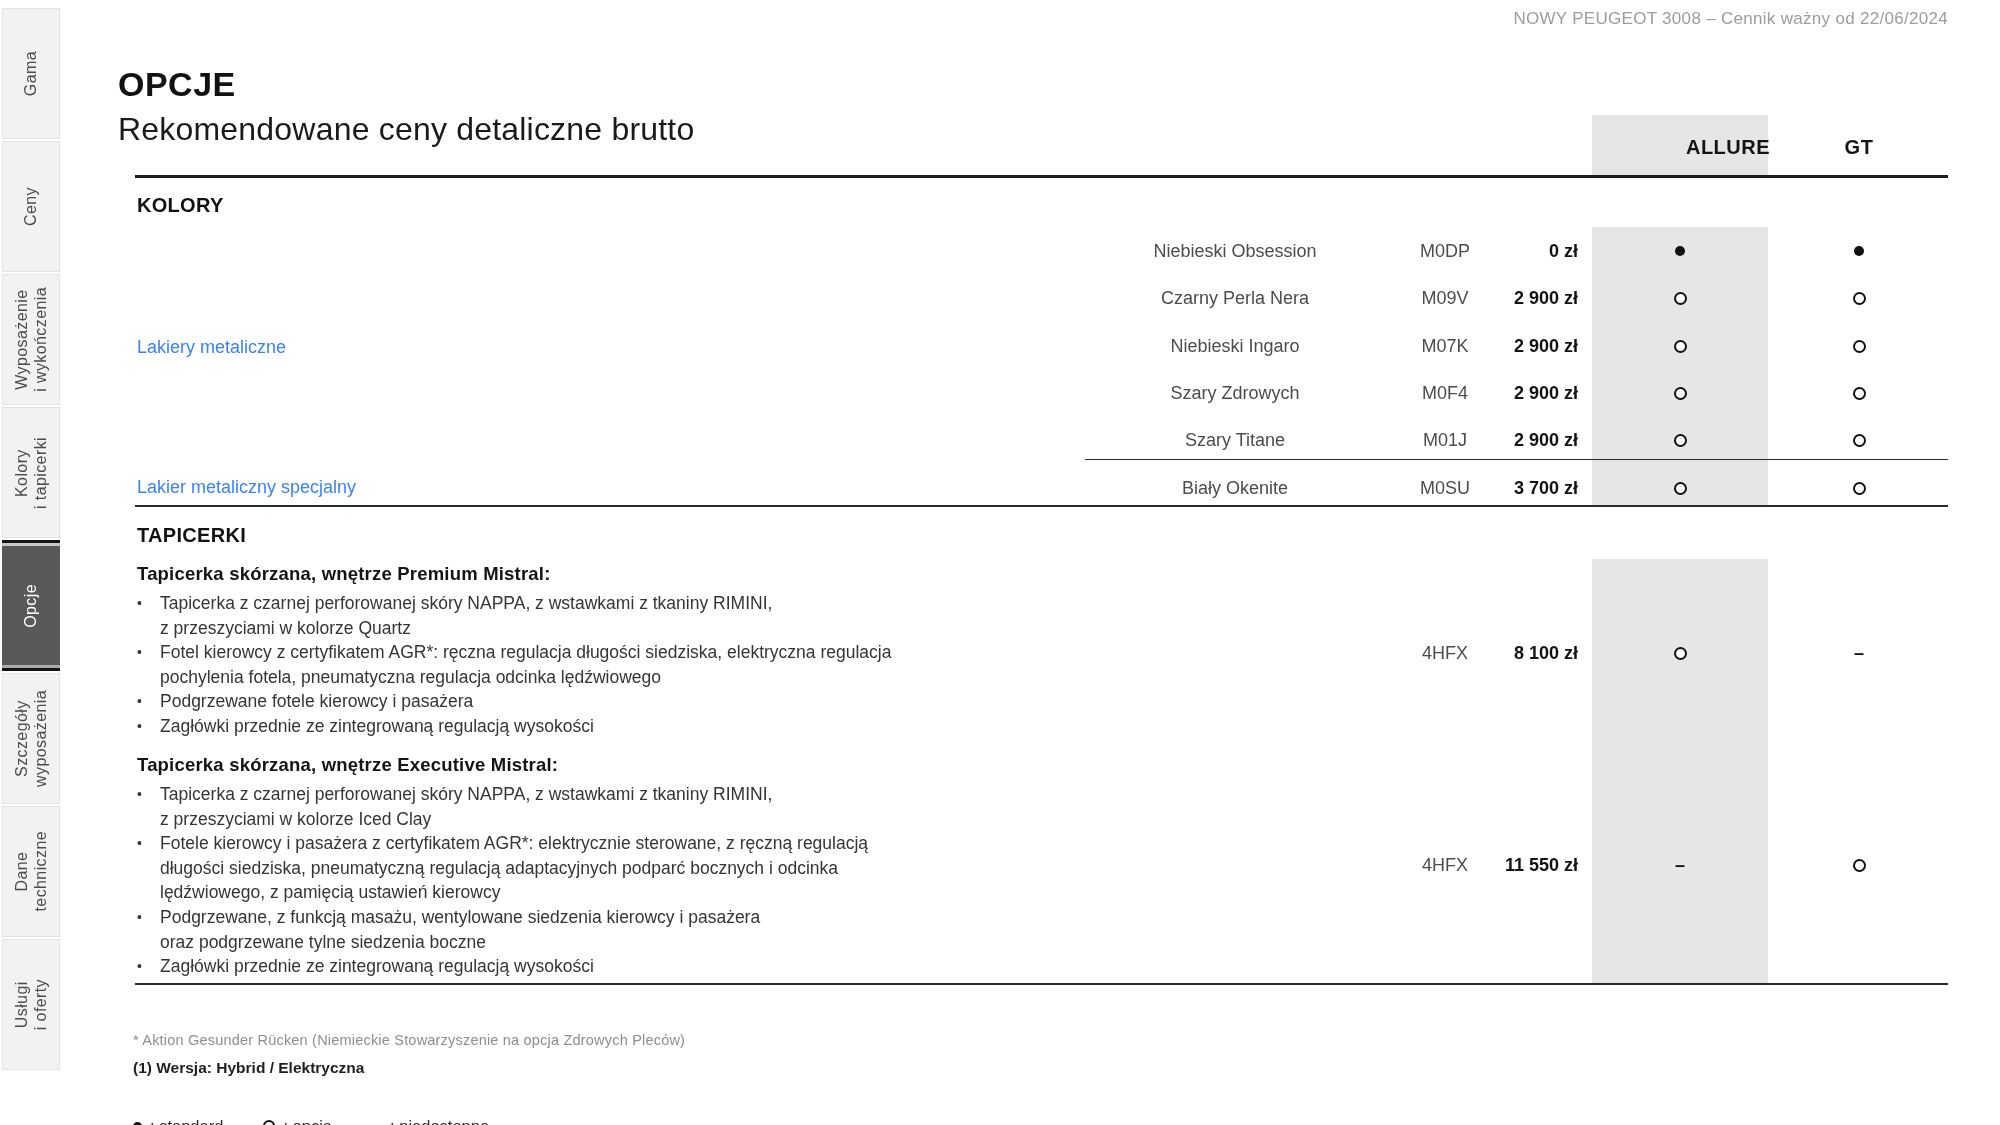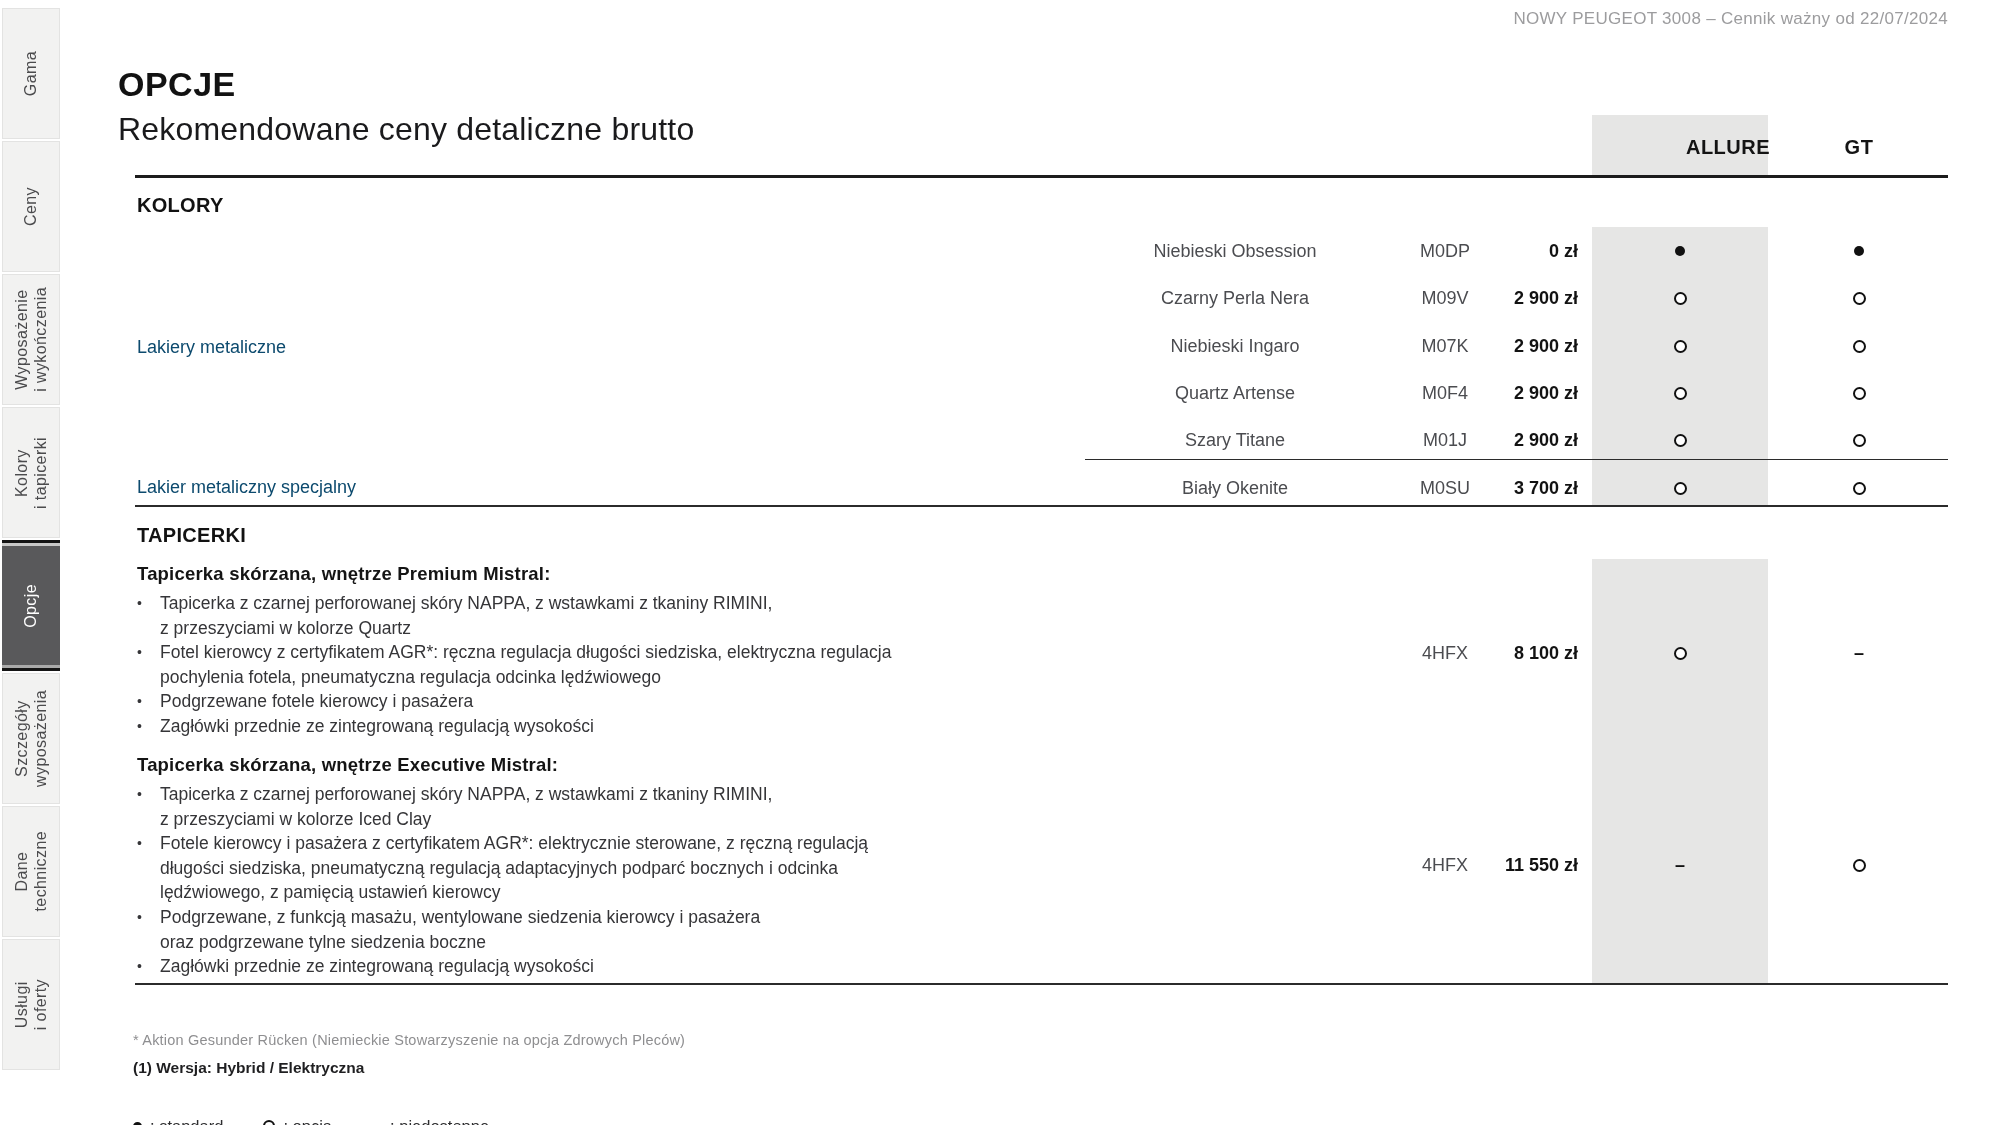--- a/index.html
+++ b/index.html
@@ -42,21 +42,21 @@
   
   .rule{position:absolute;background:#1c1c1c;}
   .rule.head{left:135px;top:175px;width:1813px;height:3px;}
   .rule.groupsep{left:1085px;top:459px;width:863px;height:1px;background:#2b2b2b;}
   .rule.kolory-end{left:135px;top:505px;width:1813px;height:2px;background:#2b2b2b;}
   .rule.tap-end{left:135px;top:983px;width:1813px;height:2px;background:#2b2b2b;}
   
   .sec-title{position:absolute;left:137px;font-size:20px;font-weight:700;letter-spacing:.3px;color:#121212;text-align:right;}
   .sec-title.kolory{top:194px;}
   .sec-title.tapicerki{top:524px;}
-  .grp-label{position:absolute;left:137px;font-size:18px;color:#0c4a6e;}
+  .grp-label{position:absolute;left:137px;font-size:18px;color:#3b82f6;}
   .grp-label.g1{top:337px;}
   .grp-label.g2{top:477px;}
   
   .crow,.trow{position:absolute;left:0;width:2000px;height:24px;}
   .c-name{position:absolute;left:1085px;width:300px;text-align:center;font-size:18px;color:#4b4c50;line-height:24px;}
   .c-code{position:absolute;left:1400px;width:90px;text-align:center;font-size:18px;color:#4b4c50;line-height:24px;}
   .c-price{position:absolute;left:1460px;width:118px;text-align:right;font-size:18px;font-weight:700;color:#121212;line-height:24px;}
   .cell{position:absolute;height:24px;display:flex;align-items:center;justify-content:center;}
   .cell.al{left:1592px;width:176px;}
   .cell.gt{left:1770px;width:178px;}
@@ -109,21 +109,21 @@
     <div class="tab">
       <span class="tab-label">Dane
 techniczne</span>
     </div>
     <div class="tab">
       <span class="tab-label">Usługi
 i oferty</span>
     </div>
   </nav>
 
-<div class="hdr-right">NOWY PEUGEOT 3008 – Cennik ważny od 22/07/2024</div>
+<div class="hdr-right">NOWY PEUGEOT 3008 – Cennik ważny od 22/06/2024</div>
 
 <h1 class="title">OPCJE</h1>
 <h2 class="subtitle">Rekomendowane ceny detaliczne brutto</h2>
 
 <div class="band b1"></div>
 <div class="band b2"></div>
 <div class="band b3"></div>
 
 <div class="colhead allure">ALLURE</div>
 <div class="colhead gt">GT</div>
@@ -164,21 +164,21 @@
       <span class="c-code">M07K</span>
       <span class="c-price">2 900 zł</span>
       <div class="cell al">
         <span class="m-ring"></span>
       </div>
       <div class="cell gt">
         <span class="m-ring"></span>
       </div>
     </div>
     <div class="crow" style="top: 381px;">
-      <span class="c-name">Quartz Artense</span>
+      <span class="c-name">Szary Zdrowych</span>
       <span class="c-code">M0F4</span>
       <span class="c-price">2 900 zł</span>
       <div class="cell al">
         <span class="m-ring"></span>
       </div>
       <div class="cell gt">
         <span class="m-ring"></span>
       </div>
     </div>
     <div class="crow" style="top: 428px;">

